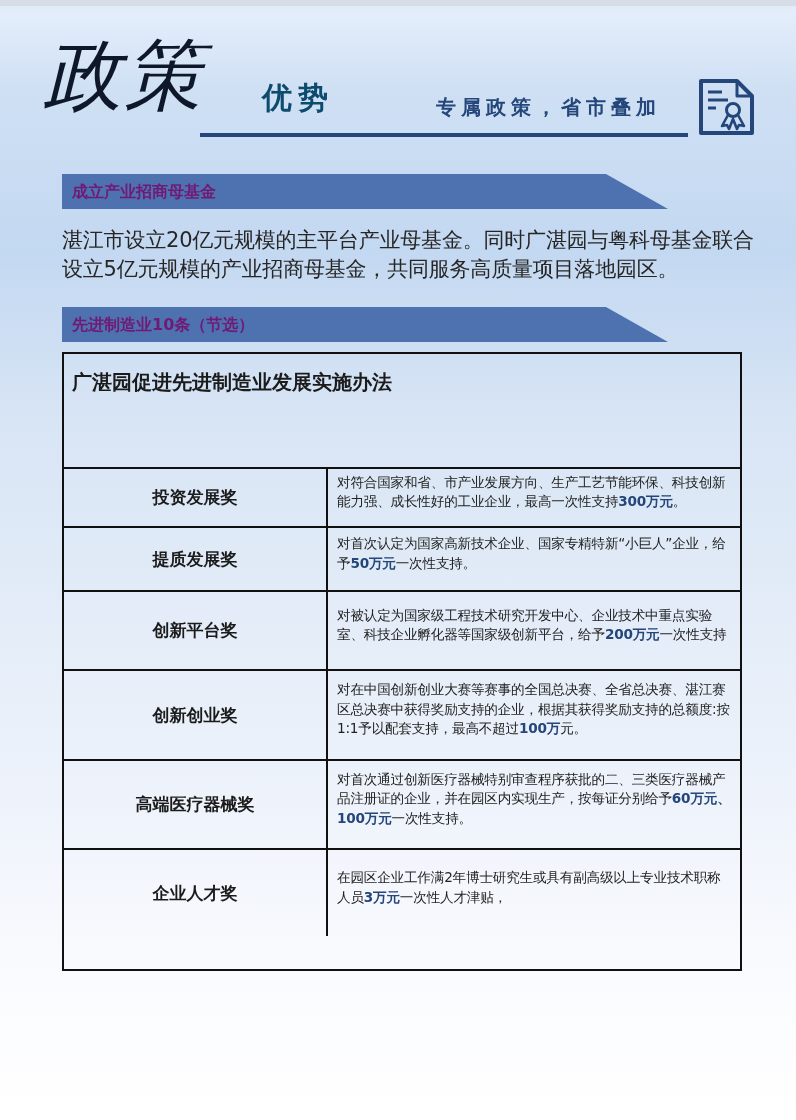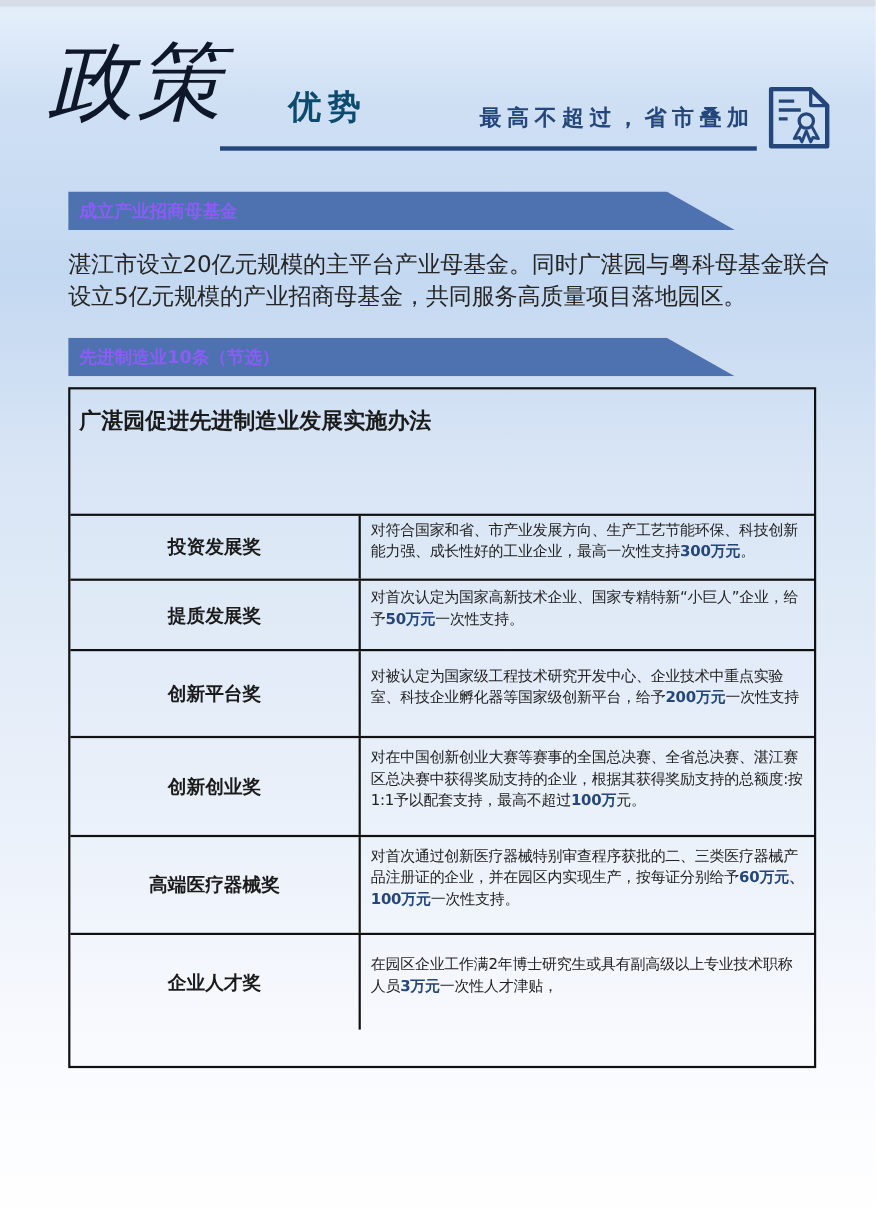--- a/index.html
+++ b/index.html
@@ -40,21 +40,21 @@
     }
     .cert-icon {
       position: absolute; left: 697px; top: 78px; width: 58px; height: 58px;
     }
     .section-bar {
       position: absolute; left: 62px; height: 35px; width: 606px;
     }
     .section-bar svg { position: absolute; left: 0; top: 0; }
     .section-bar .label {
       position: absolute; left: 10px; top: 0; line-height: 35px;
-      color: #8b5cf6; font-weight: bold; font-size: 16px;
+      color: #701a75; font-weight: bold; font-size: 16px;
     }
     .intro-text {
       position: absolute; left: 62px; top: 226px; width: 700px;
       font-size: 21px; line-height: 29px; color: #262626;
       letter-spacing: -0.2px;
     }
     .policy-table {
       position: absolute; left: 62px; top: 352px; width: 680px; height: 619px;
       border: 2.5px solid #111;
     }
@@ -88,21 +88,21 @@
     .hl { color: #24467a; font-weight: bold; }
   </style>
 </head>
 <body>
 
 <div class="top-strip"></div>
 
 <div class="title-big">政策</div>
 <div class="title-small">优势</div>
 <div class="title-line"></div>
-<div class="slogan">最高不超过，省市叠加</div>
+<div class="slogan">专属政策，省市叠加</div>
 
 <div class="cert-icon">
   <svg width="58" height="58" viewBox="0 0 58 58">
     <path d="M4 3 H40 L55 18 V55 H4 Z" fill="none" stroke="#24467a" stroke-width="4" stroke-linejoin="round"></path>
     <path d="M40 3 V18 H55" fill="none" stroke="#24467a" stroke-width="3" stroke-linejoin="round"></path>
     <line x1="11" y1="14" x2="25" y2="14" stroke="#24467a" stroke-width="3"></line>
     <line x1="11" y1="22" x2="31" y2="22" stroke="#24467a" stroke-width="3"></line>
     <line x1="11" y1="30" x2="19" y2="30" stroke="#24467a" stroke-width="3"></line>
     <circle cx="36" cy="32" r="6.5" fill="none" stroke="#24467a" stroke-width="3"></circle>
     <path d="M31 37 L25 48 L30 47 L32 51 L36 41 L40 51 L42 47 L47 48 L41 37" fill="none" stroke="#24467a" stroke-width="2.6" stroke-linejoin="round"></path>

